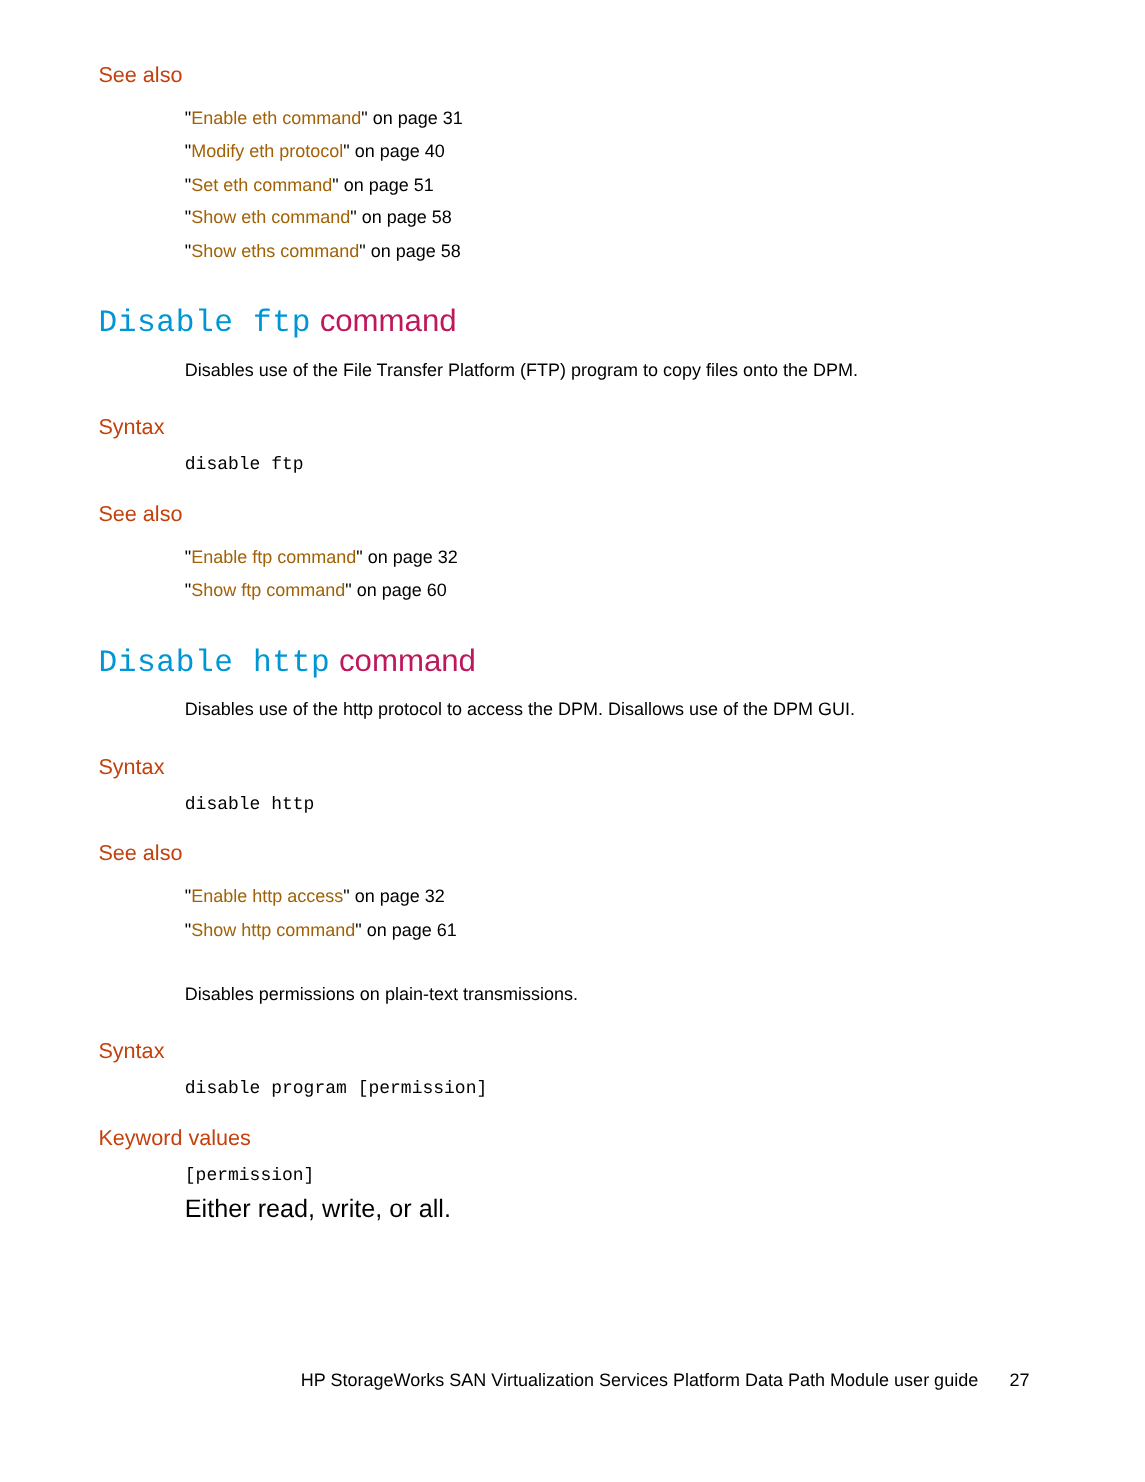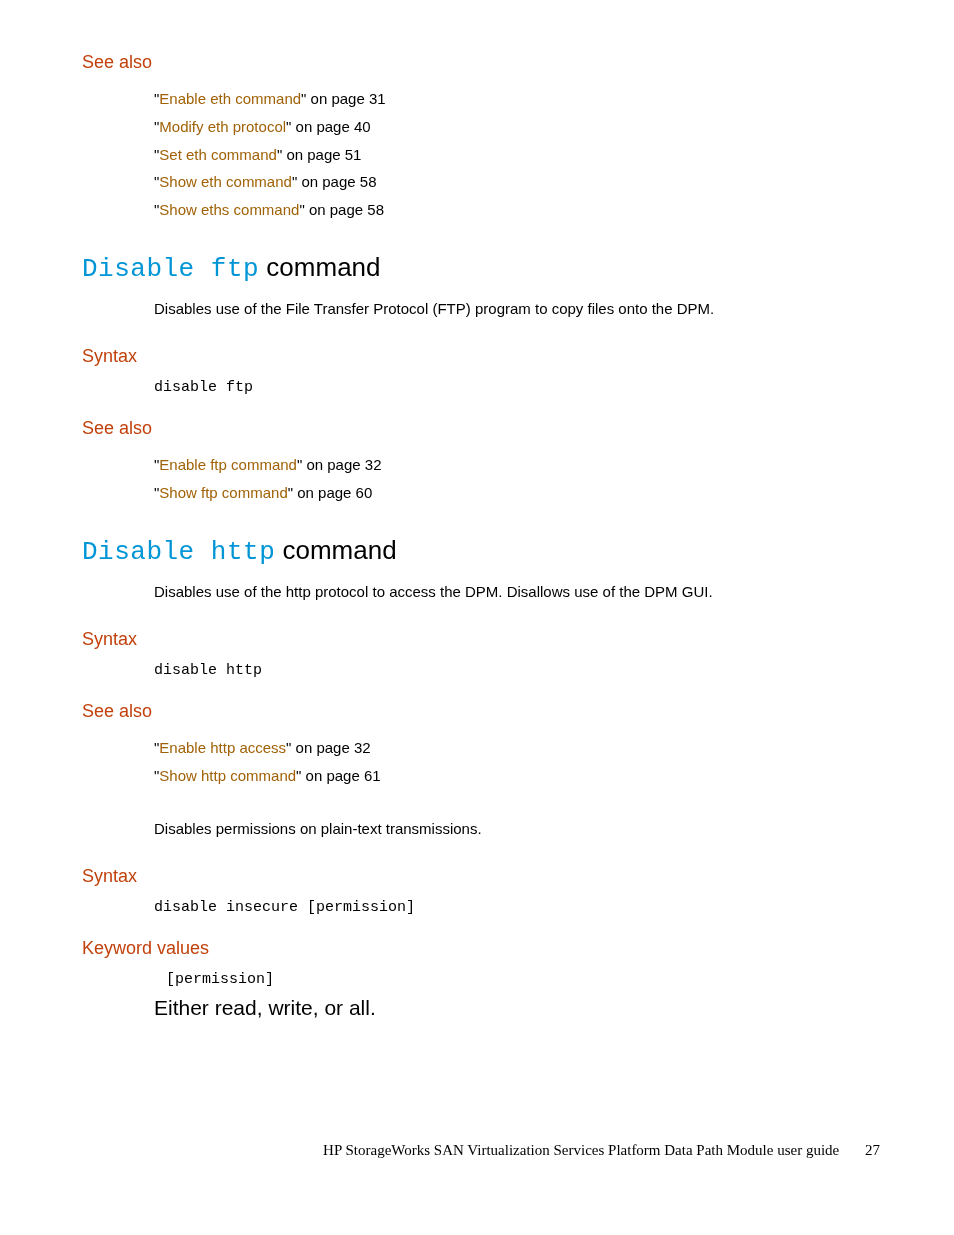--- a/index.html
+++ b/index.html
@@ -40,64 +40,62 @@
   h1 {
     font-size: 26px;
     font-weight: 400;
     margin: 20px 0 14px 0;
   }
   h1 .mono {
     font-family: "Courier New", Courier, monospace;
     color: #0096d6;
     letter-spacing: 0.5px;
   }
-  h1 .cmdword { color: #000000; }
+  h1 .cmdword { color: #be185d; }
   .body-text {
     font-size: 15px;
     margin: 0 0 26px 72px;
     line-height: 1.5;
   }
   .code {
     font-family: "Courier New", Courier, monospace;
     font-size: 15px;
     margin: 0 0 22px 72px;
   }
   .kv-block { margin: 0 0 0 72px; }
   .kv-key {
     font-family: "Courier New", Courier, monospace;
     font-size: 15px;
     margin-bottom: 8px;
-    margin-left: 12px;
   }
   .kv-desc { font-size: 21px; }
   .footer {
     position: absolute;
     bottom: 76px;
-    right: 74px;
+    right: 96px;
     font-size: 15px;
-    font-family: Liberation Serif, serif;
   }
   .footer .pg { margin-left: 22px; }
 </style>
 </head>
 <body>
 
 <div class="page">
 
   <h3 class="subhead">See also</h3>
   <div class="refs">
     <div class="ref-line"><span class="q">"</span><a href="#">Enable eth command</a><span>" on page 31</span></div>
     <div class="ref-line"><span class="q">"</span><a href="#">Modify eth protocol</a><span>" on page 40</span></div>
     <div class="ref-line"><span class="q">"</span><a href="#">Set eth command</a><span>" on page 51</span></div>
     <div class="ref-line"><span class="q">"</span><a href="#">Show eth command</a><span>" on page 58</span></div>
     <div class="ref-line"><span class="q">"</span><a href="#">Show eths command</a><span>" on page 58</span></div>
   </div>
 
   <h1><span class="mono">Disable ftp</span><span class="cmdword"> command</span></h1>
-  <p class="body-text">Disables use of the File Transfer Protocol (FTP) program to copy files onto the DPM.</p>
+  <p class="body-text">Disables use of the File Transfer Platform (FTP) program to copy files onto the DPM.</p>
 
   <h3 class="subhead">Syntax</h3>
   <div class="code">disable ftp</div>
 
   <h3 class="subhead">See also</h3>
   <div class="refs">
     <div class="ref-line"><span class="q">"</span><a href="#">Enable ftp command</a><span>" on page 32</span></div>
     <div class="ref-line"><span class="q">"</span><a href="#">Show ftp command</a><span>" on page 60</span></div>
   </div>
 
@@ -109,21 +107,21 @@
 
   <h3 class="subhead">See also</h3>
   <div class="refs">
     <div class="ref-line"><span class="q">"</span><a href="#">Enable http access</a><span>" on page 32</span></div>
     <div class="ref-line"><span class="q">"</span><a href="#">Show http command</a><span>" on page 61</span></div>
   </div>
 
   <p class="body-text">Disables permissions on plain-text transmissions.</p>
 
   <h3 class="subhead">Syntax</h3>
-  <div class="code">disable insecure [permission]</div>
+  <div class="code">disable program [permission]</div>
 
   <h3 class="subhead">Keyword values</h3>
   <div class="kv-block">
     <div class="kv-key">[permission]</div>
     <div class="kv-desc">Either read, write, or all.</div>
   </div>
 
 </div>
 
 <div class="footer">

